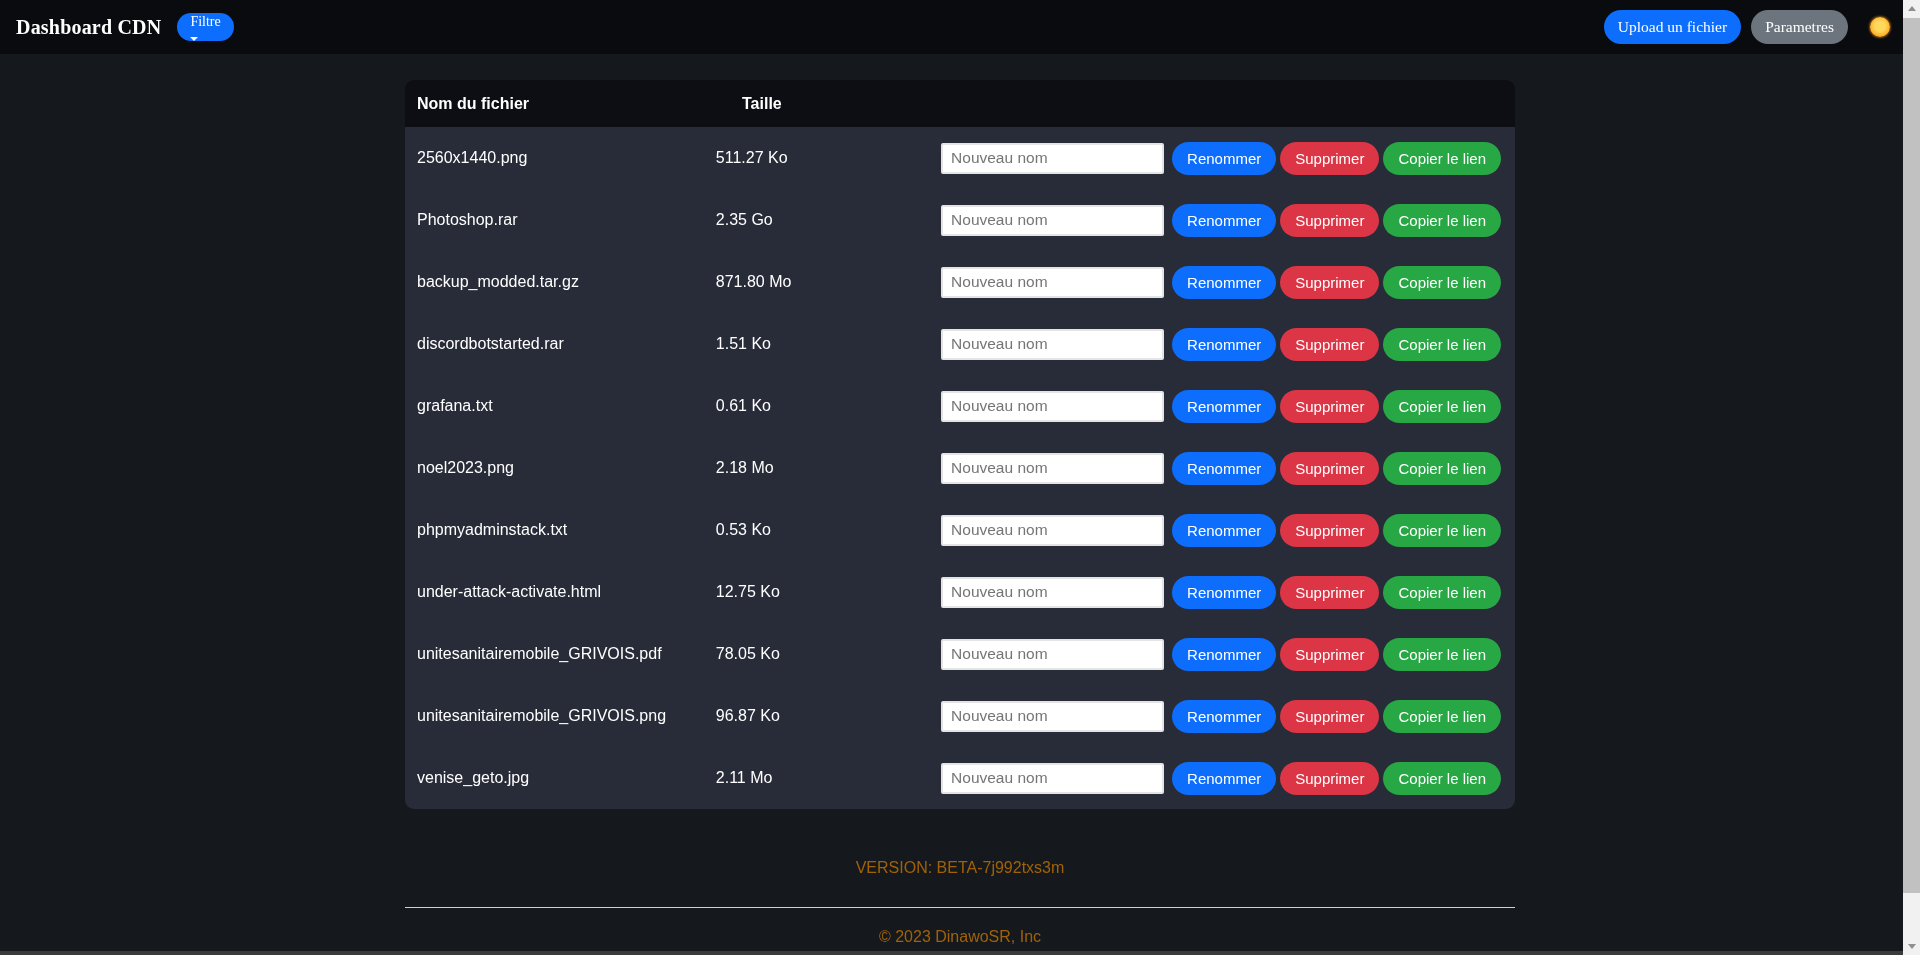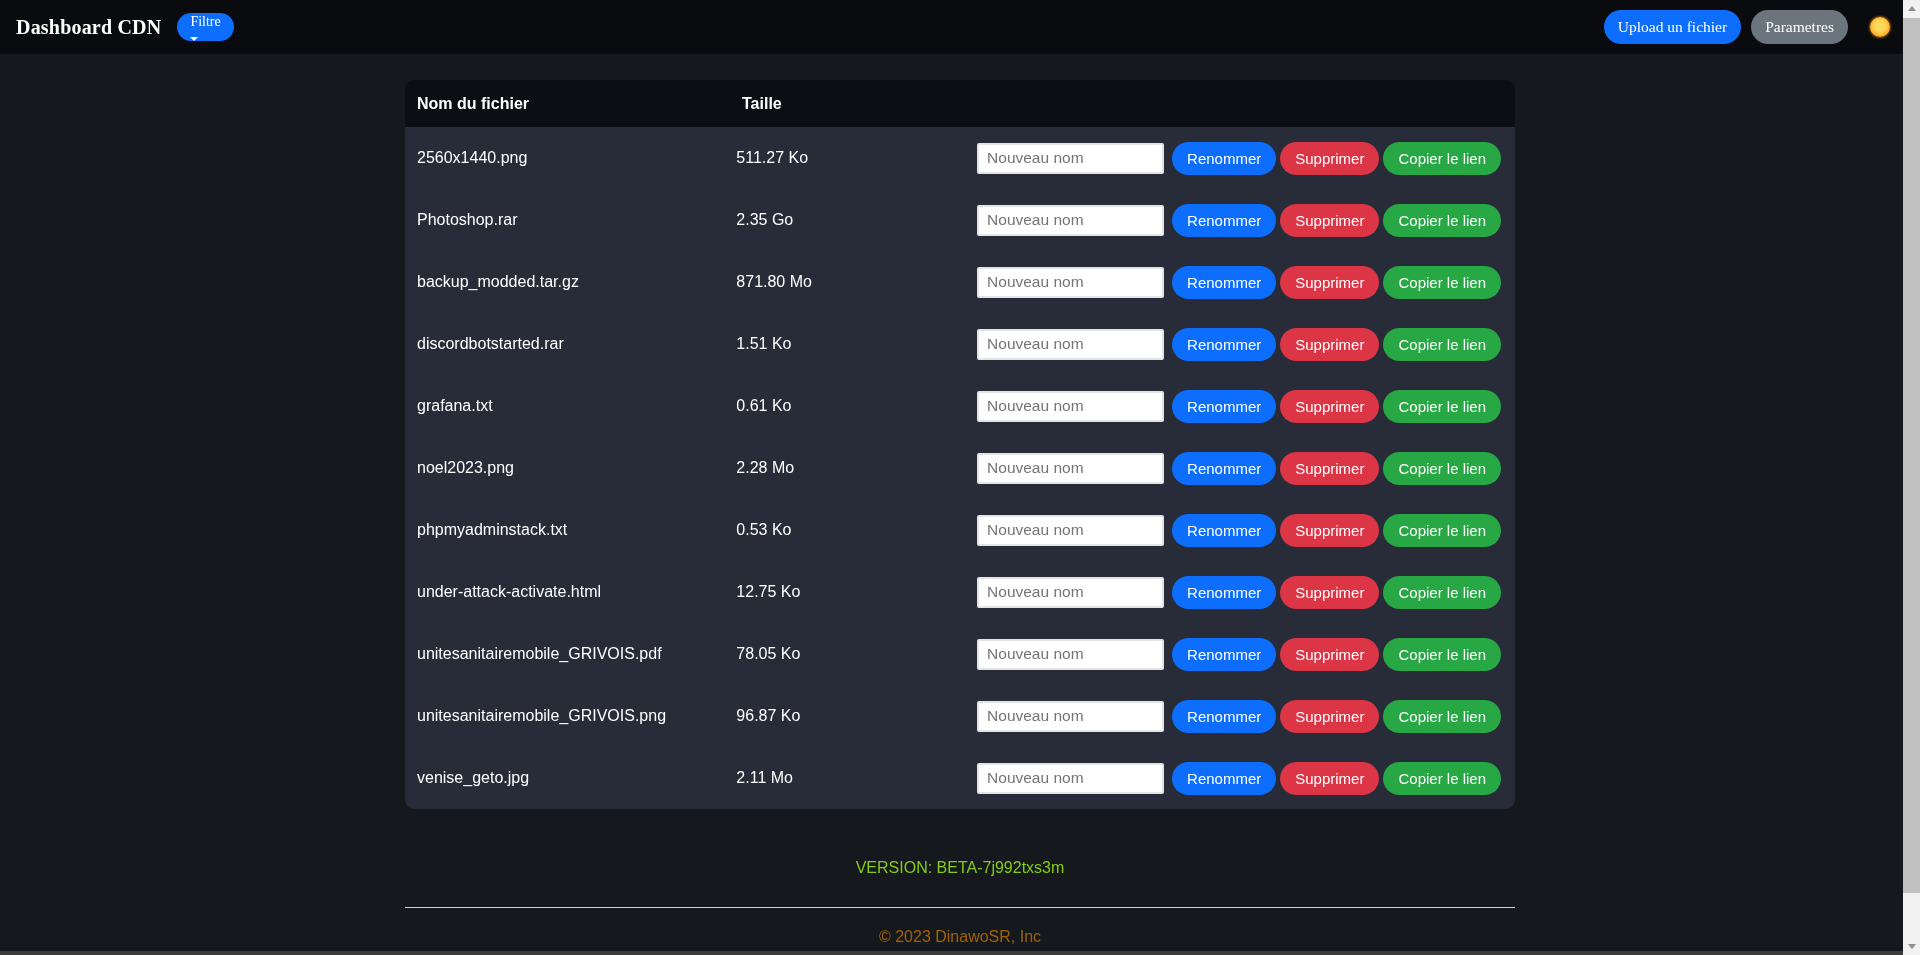--- a/index.html
+++ b/index.html
@@ -54,28 +54,28 @@
     font-weight:700;font-size:16px;
   }
   .col-name{width:337px;padding-left:12px;}
   .col-size{width:245px;}
   .col-action{flex:1;text-align:right;padding-right:14px;}
   .trow{
     display:flex;align-items:center;height:62px;background:#282b38;font-size:16px;
   }
   .actions{display:flex;align-items:center;justify-content:flex-end;}
   .rename-input{
-    width:187px;height:31px;background:#fff;border:2px solid #e4e4e4;
+    width:223px;height:31px;background:#fff;border:2px solid #e4e4e4;
     border-radius:2px;padding:0 8px;font-family:inherit;font-size:15.5px;
     color:#212529;margin-right:4px;outline:none;
   }
   .rename-input::placeholder{color:#757575;}
   .pill{height:33px;padding:0 15px;font-size:15px;margin-left:4px;}
   
-  .version{margin-top:50px;text-align:center;color:#84cc16;font-size:16px;}
+  .version{margin-top:50px;text-align:center;color:#a16207;font-size:16px;}
   .footer-hr{border:none;border-top:1px solid #ced2d6;margin:30px 0 0;}
   .copyright{margin-top:20px;text-align:center;color:#a16207;font-size:16px;}
   .bottom-edge{
     position:absolute;left:0;bottom:0;width:1903px;height:4px;background:#3b3b39;
   }
   
   .scrollbar{
     position:absolute;top:0;right:0;width:17px;height:955px;background:#f1f1f1;
   }
   .sb-btn{position:absolute;left:0;width:17px;height:17px;display:flex;align-items:center;justify-content:center;cursor:pointer;}
@@ -158,21 +158,21 @@
     <div class="col-action actions">
       <input type="text" class="rename-input" placeholder="Nouveau nom" style="">
       <button class="btn btn-blue pill">Renommer</button>
       <button class="btn btn-red pill">Supprimer</button>
       <button class="btn btn-green pill">Copier le lien</button>
     </div>
   </div>
 
   <div class="trow">
     <div class="col-name file-name">noel2023.png</div>
-    <div class="col-size file-size">2.28 Mo</div>
+    <div class="col-size file-size">2.18 Mo</div>
     <div class="col-action actions">
       <input type="text" class="rename-input" placeholder="Nouveau nom" style="">
       <button class="btn btn-blue pill">Renommer</button>
       <button class="btn btn-red pill">Supprimer</button>
       <button class="btn btn-green pill">Copier le lien</button>
     </div>
   </div>
 
   <div class="trow">
     <div class="col-name file-name">phpmyadminstack.txt</div>

